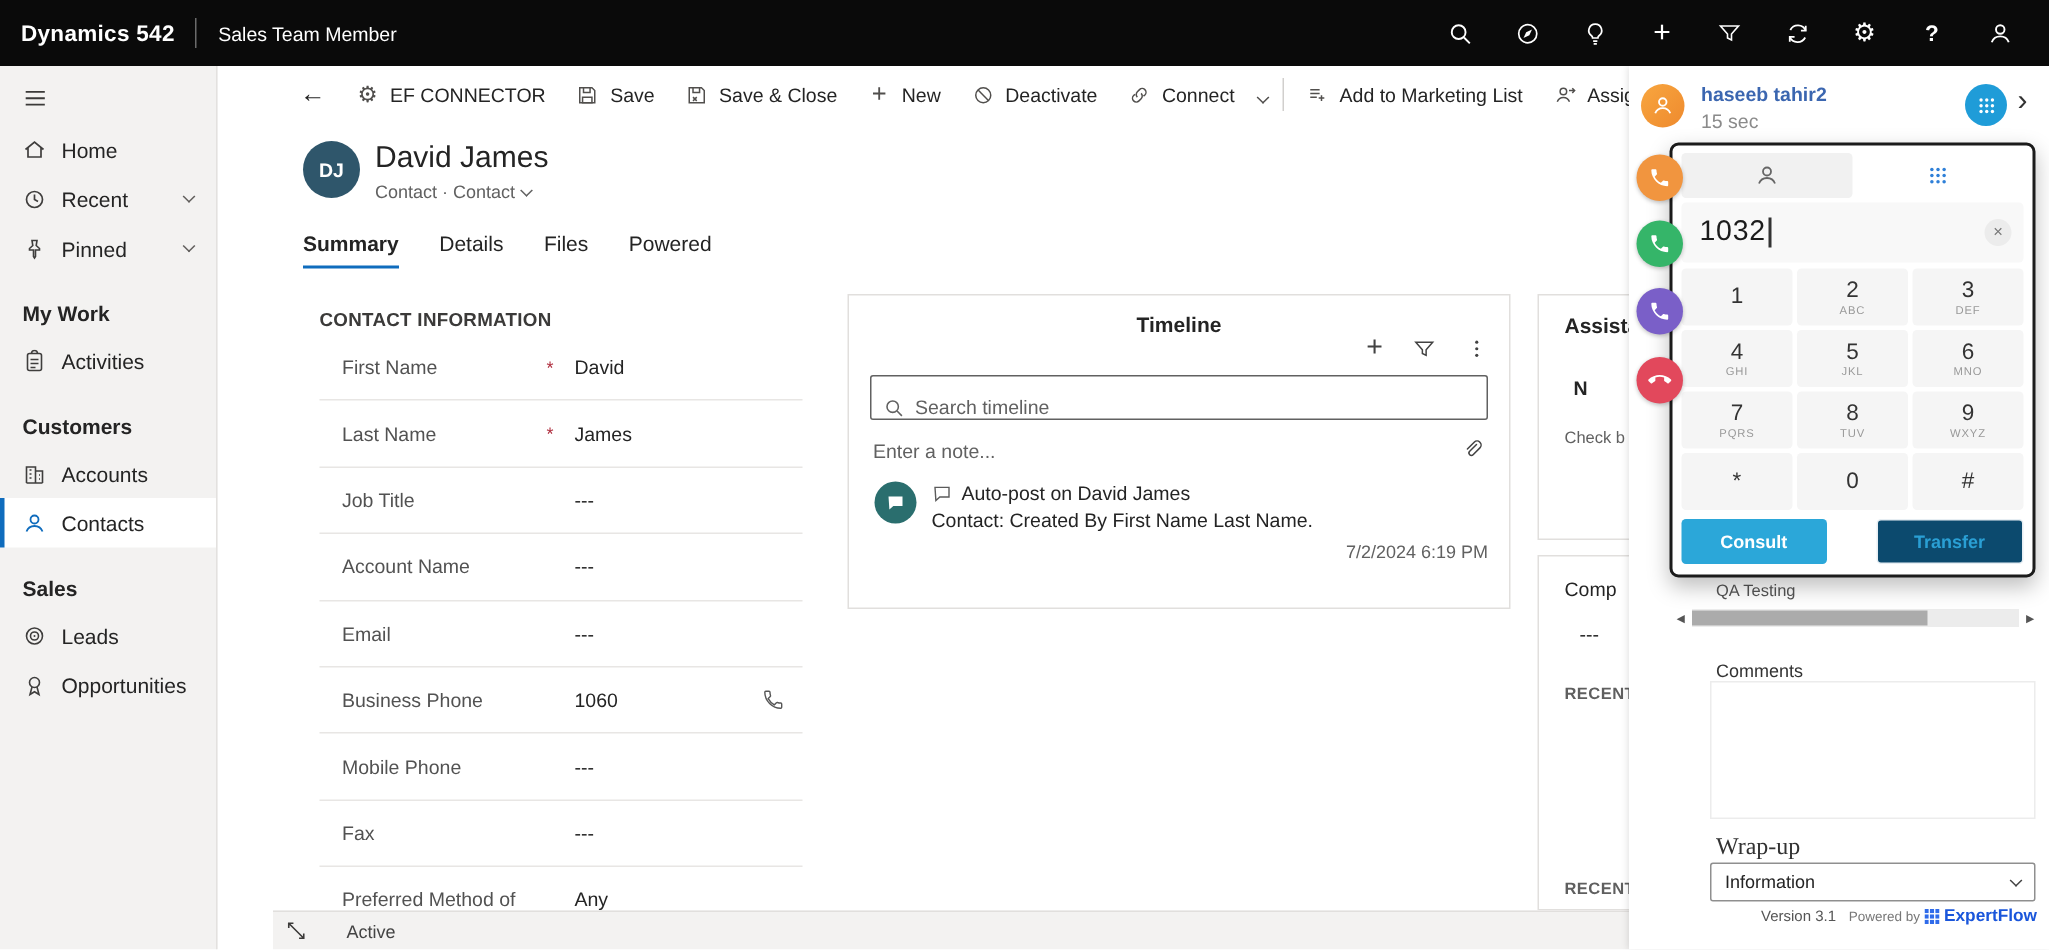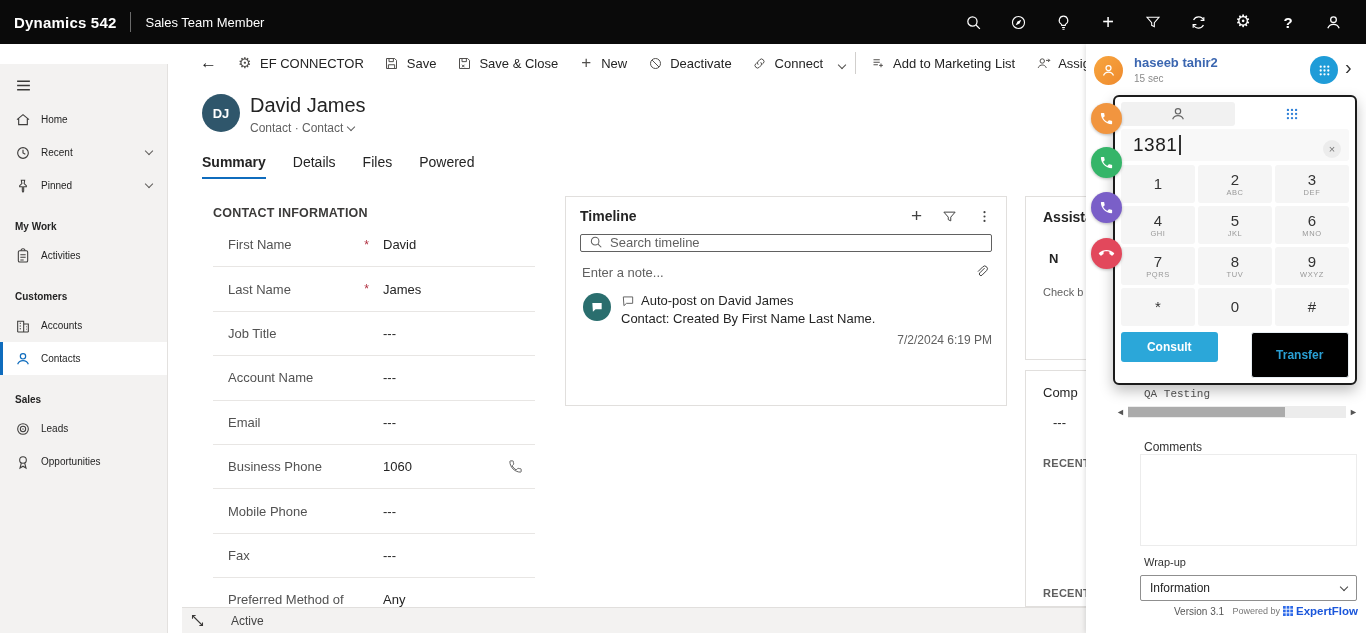--- a/index.html
+++ b/index.html
@@ -17,21 +17,21 @@
   .tb-brand { font-size:15px; font-weight:700; letter-spacing:.2px; }
   .tb-div { width:1px; height:20px; background:#6b6b6b; margin:0 14px; }
   .tb-app { font-size:13px; }
   .tb-icons { margin-left:auto; display:flex; align-items:center; gap:27px; padding-right:10px; }
   .tb-icons .ic { width:18px; height:18px; color:#fff; }
   .tb-plus { font-size:20px; font-weight:300; line-height:18px; }
   .tb-gear { font-size:17px; line-height:18px; }
   .tb-help { font-size:15px; font-weight:600; }
 
   
-  .sidebar { position:absolute; left:0; top:44px; width:168px; bottom:0; background:#f3f2f1; border-right:1px solid #e3e1df; font-size:10px; color:#242424; z-index:5;margin-top:20px; }
+  .sidebar { position:absolute; left:0; top:44px; width:145px; bottom:0; background:#f3f2f1; border-right:1px solid #e3e1df; font-size:14px; color:#242424; z-index:5; }
   .side-burger { padding:13px 15px 9px; color:#3b3a39; }
   .side-item { display:flex; align-items:center; gap:10px; height:33px; padding:0 15px; }
   .side-item .ic { width:16px; height:16px; color:#3f3e3d; }
   .side-item .chev { margin-left:auto; color:#605e5c; }
   .side-item.selected { background:#ffffff; border-left:3px solid #0f6cbd; padding-left:12px; }
   .side-item.selected .ic { color:#0f6cbd; }
   .side-header { font-weight:700; padding:19px 15px 7px; }
 
   
   .main { position:absolute; left:182px; top:44px; right:0; bottom:26px; background:#fff; overflow:hidden; }
@@ -56,26 +56,26 @@
   .ci-title { margin:10px 0 3px 13px; font-size:12.5px; font-weight:700; color:#3b3a39; letter-spacing:.2px; }
   .ci-rows { margin-left:13px; width:322px; }
   .ci-row { height:44.4px; display:flex; align-items:center; border-bottom:1px solid #e8e6e4; padding-left:15px; }
   .ci-label { width:155px; flex-shrink:0; display:flex; align-items:center; font-size:13px; color:#525252; padding-right:14px; }
   .ci-star { margin-left:auto; color:#b03040; font-size:12px; }
   .ci-value { font-size:13px; color:#242424; }
   .ci-phone { margin-left:auto; margin-right:12px; color:#565656; width:15px; height:15px; }
 
   
   .panel-timeline { position:absolute; left:383px; top:152px; width:442px; height:210px; border:1px solid #e1dfdd; background:#fff; padding:11px 14px; }
-  .tl-head { display:flex; align-items:center; }
+  .tl-head { display:flex; align-items:center;flex-direction:column; }
   .tl-title { font-size:14px; font-weight:700; }
   .tl-actions { margin-left:auto; display:flex; align-items:center; gap:20px; color:#424242; }
   .tl-plus { font-size:19px; font-weight:300; line-height:16px; }
   .tl-actions .ic { width:15px; height:15px; }
-  .tl-search { margin-top:10px; height:18px; border:1px solid #616161; border-radius:2px; display:flex; align-items:flex-start; gap:7px; padding:0 8px; color:#616161; }
+  .tl-search { margin-top:10px; height:30px; border:1px solid #616161; border-radius:2px; display:flex; align-items:flex-end; gap:7px; padding:0 8px; color:#616161; }
   .tl-search input { border:none; outline:none; flex:1; font-size:13px; font-family:inherit; color:#242424; background:transparent; }
   .tl-search input::placeholder { color:#616161; }
   .tl-search .ic { width:14px; height:14px; }
   .tl-note { margin-top:9px; display:flex; align-items:center; padding:3px 2px 8px; color:#616161; font-size:13px; }
   .tl-clip { margin-left:auto; color:#424242; width:16px; height:16px; }
   .tl-entry { margin-top:5px; display:flex; gap:10px; padding-left:3px; }
   .tl-avatar { width:28px; height:28px; border-radius:50%; background:#2a6e6e; display:flex; align-items:center; justify-content:center; flex-shrink:0; }
   .tl-body { flex:1; font-size:13px; color:#242424; }
   .tl-line1 { display:flex; align-items:center; gap:6px; }
   .tl-line1 .ic { width:14px; height:14px; color:#5b5b5b; }
@@ -96,21 +96,21 @@
 
   
   .statusbar { position:absolute; left:182px; right:0; bottom:0; height:26px; background:#f3f2f1; border-top:1px solid #e1dfdd; display:flex; align-items:center; padding:0 8px; font-size:12px; color:#444; z-index:6; }
   .statusbar .ic { width:15px; height:15px; color:#3b3a39; }
   .sb-status { margin-left:26px; }
 
   
   .softphone { position:absolute; top:44px; right:0; width:280px; bottom:0; background:#fff; box-shadow:-1px 0 5px rgba(0,0,0,.13); z-index:50; }
   .sp-avatar { position:absolute; left:8px; top:12px; width:29px; height:29px; border-radius:50%; background:linear-gradient(135deg,#f8a63f,#ee8a2e); color:#fff; display:flex; align-items:center; justify-content:center; }
   .sp-name { position:absolute; left:48px; top:11px; font-size:13px; font-weight:700; color:#3b66b0; }
-  .sp-timer { position:absolute; left:48px; top:29px; font-size:10px; color:#8a8a8a; }
+  .sp-timer { position:absolute; left:48px; top:29px; font-size:13px; color:#8a8a8a; }
   .sp-dialpad-btn { position:absolute; left:224px; top:12px; width:28px; height:28px; border-radius:50%; background:#1f9cd8; color:#fff; display:flex; align-items:center; justify-content:center; }
   .sp-expand { position:absolute; left:259px; top:12px; font-size:20px; color:#333; line-height:22px; }
 
   .call-btn { position:absolute; left:5px; width:31px; height:31px; border-radius:50%; color:#fff; display:flex; align-items:center; justify-content:center; z-index:70; box-shadow:0 1px 3px rgba(0,0,0,.25); }
   .cb-hold { top:59px; background:#f1953f; }
   .cb-active { top:103px; background:#35b569; }
   .cb-conf { top:148px; background:#7a5fc8; }
   .cb-end { top:194px; background:#e2485c; }
   .cb-end svg { transform:rotate(135deg); }
 
@@ -123,30 +123,30 @@
   .d-input { height:40px; background:#f8f8f8; border-radius:3px; display:flex; align-items:center; padding:0 12px; position:relative; margin-bottom:4px; }
   .d-value { font-size:19px; color:#1b1b1b; letter-spacing:.5px; }
   .d-caret { width:1.5px; height:20px; background:#333; margin-left:2px; }
   .d-clear { position:absolute; right:8px; top:11px; width:18px; height:18px; border-radius:50%; background:#ececec; color:#777; font-size:11px; display:flex; align-items:center; justify-content:center; }
   .d-keys { display:grid; grid-template-columns:repeat(3,1fr); gap:3px; }
   .key { background:#f5f5f5; border-radius:3px; height:38px; display:flex; flex-direction:column; align-items:center; justify-content:center; }
   .key .kd { font-size:15px; color:#333; line-height:16px; }
   .key .ks { font-size:7.5px; color:#999; line-height:9px; letter-spacing:.6px; }
   .d-actions { display:flex; gap:7px; margin-top:6px; }
   .btn-consult { flex:1; height:30px; background:#2ba7d9; color:#fff; border-radius:3px; font-size:12px; font-weight:700; display:flex; align-items:center; justify-content:center; }
-  .btn-transfer { flex:1; height:46px; background:#000000; color:#2a9fd4; border-radius:3px; font-size:12px; font-weight:700; display:flex; align-items:center; justify-content:center; border:1px solid #e7eef3;margin-left:26px; }
-
-  .sp-queue { position:absolute; left:58px; top:344px; font-size:11px; color:#555; z-index:55;font-family:Liberation Mono, monospace; }
+  .btn-transfer { flex:1; height:30px; background:#0c4a6e; color:#2a9fd4; border-radius:3px; font-size:12px; font-weight:700; display:flex; align-items:center; justify-content:center; border:1px solid #e7eef3;margin-left:26px; }
+
+  .sp-queue { position:absolute; left:58px; top:344px; font-size:11px; color:#555; z-index:55; }
   .sp-hscroll { position:absolute; left:30px; right:8px; top:361px; height:14px; display:flex; align-items:center; gap:3px; z-index:55; }
   .hs-arrow { font-size:9px; color:#555; line-height:10px; }
   .hs-track { flex:1; height:12px; background:#ececec; position:relative; }
   .hs-thumb { position:absolute; left:0; top:1px; height:10px; width:72%; background:#ababab; }
   .sp-comments-label { position:absolute; left:58px; top:396px; font-size:12px; color:#333; }
   .sp-comments { position:absolute; left:54px; top:410px; width:217px; height:92px; background:#fff; border:1px solid #ececec; resize:none; font-family:inherit; font-size:12px; padding:6px; outline:none; }
-  .sp-wrapup-label { position:absolute; left:58px; top:512px; font-size:11px; color:#333; }
+  .sp-wrapup-label { position:absolute; left:58px; top:512px; font-size:16px; color:#333;font-family:Liberation Serif, serif; }
   .sp-select { position:absolute; left:54px; top:531px; width:217px; height:26px; border:1px solid #8f8f8f; border-radius:2px; display:flex; align-items:center; padding:0 9px; font-size:12px; color:#242424; background:#fff; }
   .sp-select .cvd { margin-left:auto; color:#444; }
   .sp-footer { position:absolute; left:0; right:0; top:561px; padding:0 8px 0 88px; display:flex; align-items:center; }
   .sp-version { font-size:10px; color:#555; }
   .sp-powered { margin-left:auto; display:flex; align-items:center; gap:3px; }
   .sp-powered-txt { font-size:9px; color:#777; }
   .sp-vendor { font-size:11.5px; font-weight:700; color:#1a56db; }
 </style>
 </head>
 <body>
@@ -598,21 +598,21 @@
                 <circle cx="19" cy="12" r="2"></circle>
                 <circle cx="5" cy="19" r="2"></circle>
                 <circle cx="12" cy="19" r="2"></circle>
                 <circle cx="19" cy="19" r="2"></circle>
               </g>
             </svg>
           </span>
       </div>
     </div>
     <div class="d-input" data-interactable="true">
-      <span class="d-value" data-interactable="false">1381</span>
+      <span class="d-value" data-interactable="false">1032</span>
       <span class="d-caret" data-interactable="false"></span>
       <span class="d-clear" data-interactable="true">×</span>
     </div>
     <div class="d-keys" data-interactable="false">
       <div class="key" data-interactable="true">
           <span class="kd">1</span>
           <span class="ks"></span>
         </div>
       <div class="key" data-interactable="true">
           <span class="kd">2</span>

